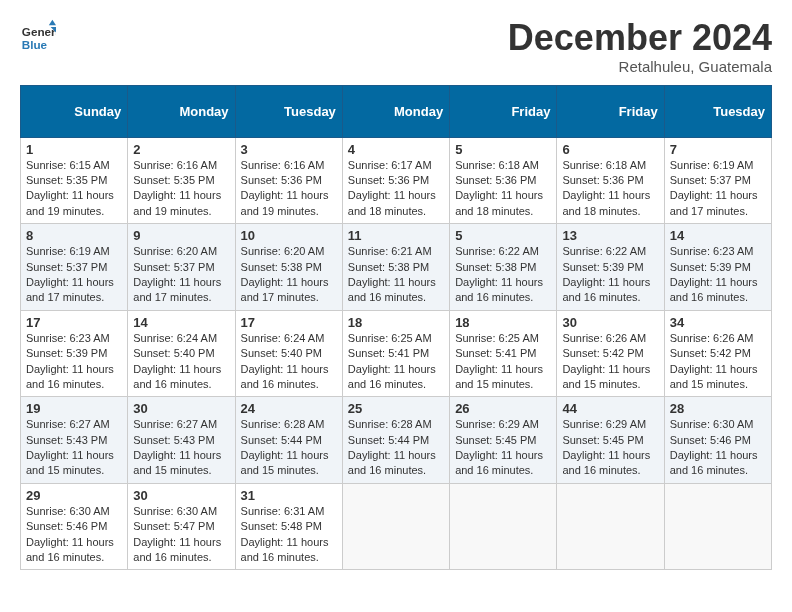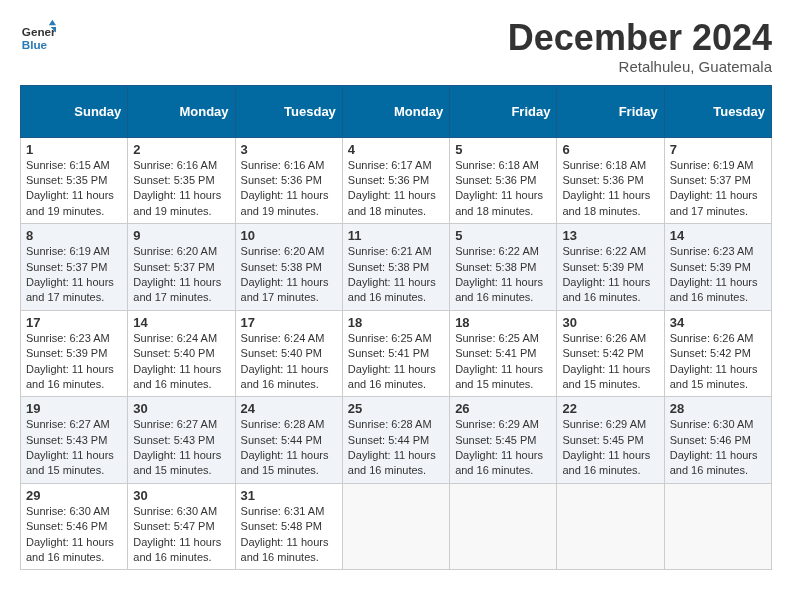--- a/index.html
+++ b/index.html
@@ -220,21 +220,21 @@
       </td>
           <td>
         <span class="day-num">25</span>
         <span class="day-info">Sunrise: 6:28 AM<br>Sunset: 5:44 PM<br>Daylight: 11 hours<br>and 16 minutes.</span>
       </td>
           <td>
         <span class="day-num">26</span>
         <span class="day-info">Sunrise: 6:29 AM<br>Sunset: 5:45 PM<br>Daylight: 11 hours<br>and 16 minutes.</span>
       </td>
           <td>
-        <span class="day-num">22</span>
+        <span class="day-num">44</span>
         <span class="day-info">Sunrise: 6:29 AM<br>Sunset: 5:45 PM<br>Daylight: 11 hours<br>and 16 minutes.</span>
       </td>
           <td>
         <span class="day-num">28</span>
         <span class="day-info">Sunrise: 6:30 AM<br>Sunset: 5:46 PM<br>Daylight: 11 hours<br>and 16 minutes.</span>
       </td>
         </tr>
         <tr>
           <td>
         <span class="day-num">29</span>

